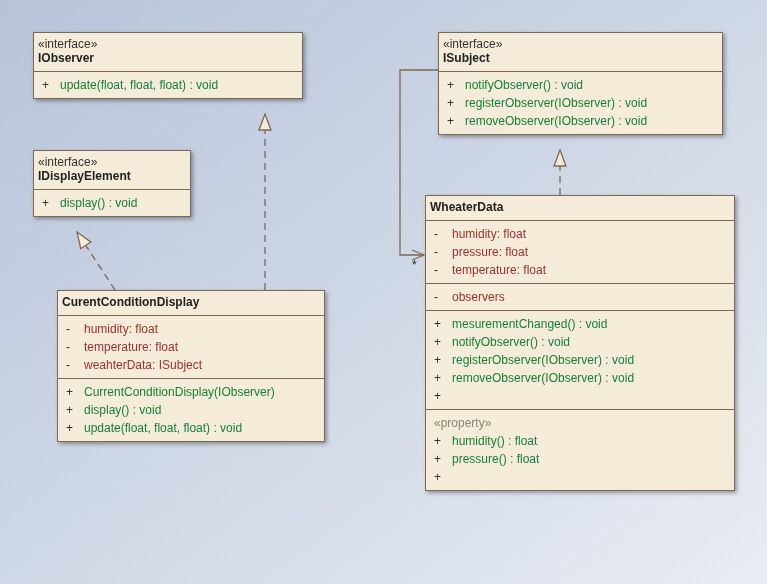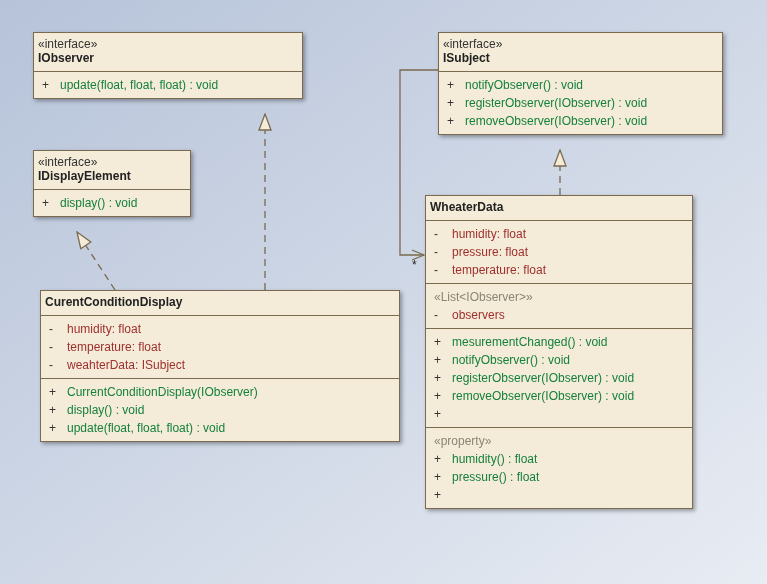--- a/index.html
+++ b/index.html
@@ -133,21 +133,21 @@
       <span class="name">IDisplayElement</span>
     </div>
     <div class="section">
       <div class="row">
         <span class="vis">+</span>
         <span class="op">display() : void</span>
       </div>
     </div>
   </div>
 
-  <div class="box" style="left:40px; top:290px; width:360px;">
+  <div class="box" style="left:57px; top:290px; width:268px;">
     <div class="section first title">
       <span class="name">CurentConditionDisplay</span>
     </div>
     <div class="section">
       <div class="row">
         <span class="vis">-</span>
         <span class="attr">humidity: float</span>
       </div>
       <div class="row">
         <span class="vis">-</span>
@@ -167,42 +167,39 @@
         <span class="vis">+</span>
         <span class="op">display() : void</span>
       </div>
       <div class="row">
         <span class="vis">+</span>
         <span class="op">update(float, float, float) : void</span>
       </div>
     </div>
   </div>
 
-  <div class="box" style="left:425px; top:195px; width:268px;">
+  <div class="box" style="left:425px; top:195px; width:310px;">
     <div class="section first title">
       <span class="name">WheaterData</span>
     </div>
     <div class="section">
       <div class="row">
         <span class="vis">-</span>
         <span class="attr">humidity: float</span>
       </div>
       <div class="row">
         <span class="vis">-</span>
         <span class="attr">pressure: float</span>
       </div>
       <div class="row">
         <span class="vis">-</span>
         <span class="attr">temperature: float</span>
       </div>
     </div>
     <div class="section">
-      <div class="row">
-          <span class="grp">«List&lt;IObserver&gt;»</span>
-        </div>
       <div class="row">
         <span class="vis">-</span>
         <span class="attr">observers</span>
       </div>
     </div>
     <div class="section">
       <div class="row">
         <span class="vis">+</span>
         <span class="op">mesurementChanged() : void</span>
       </div>

